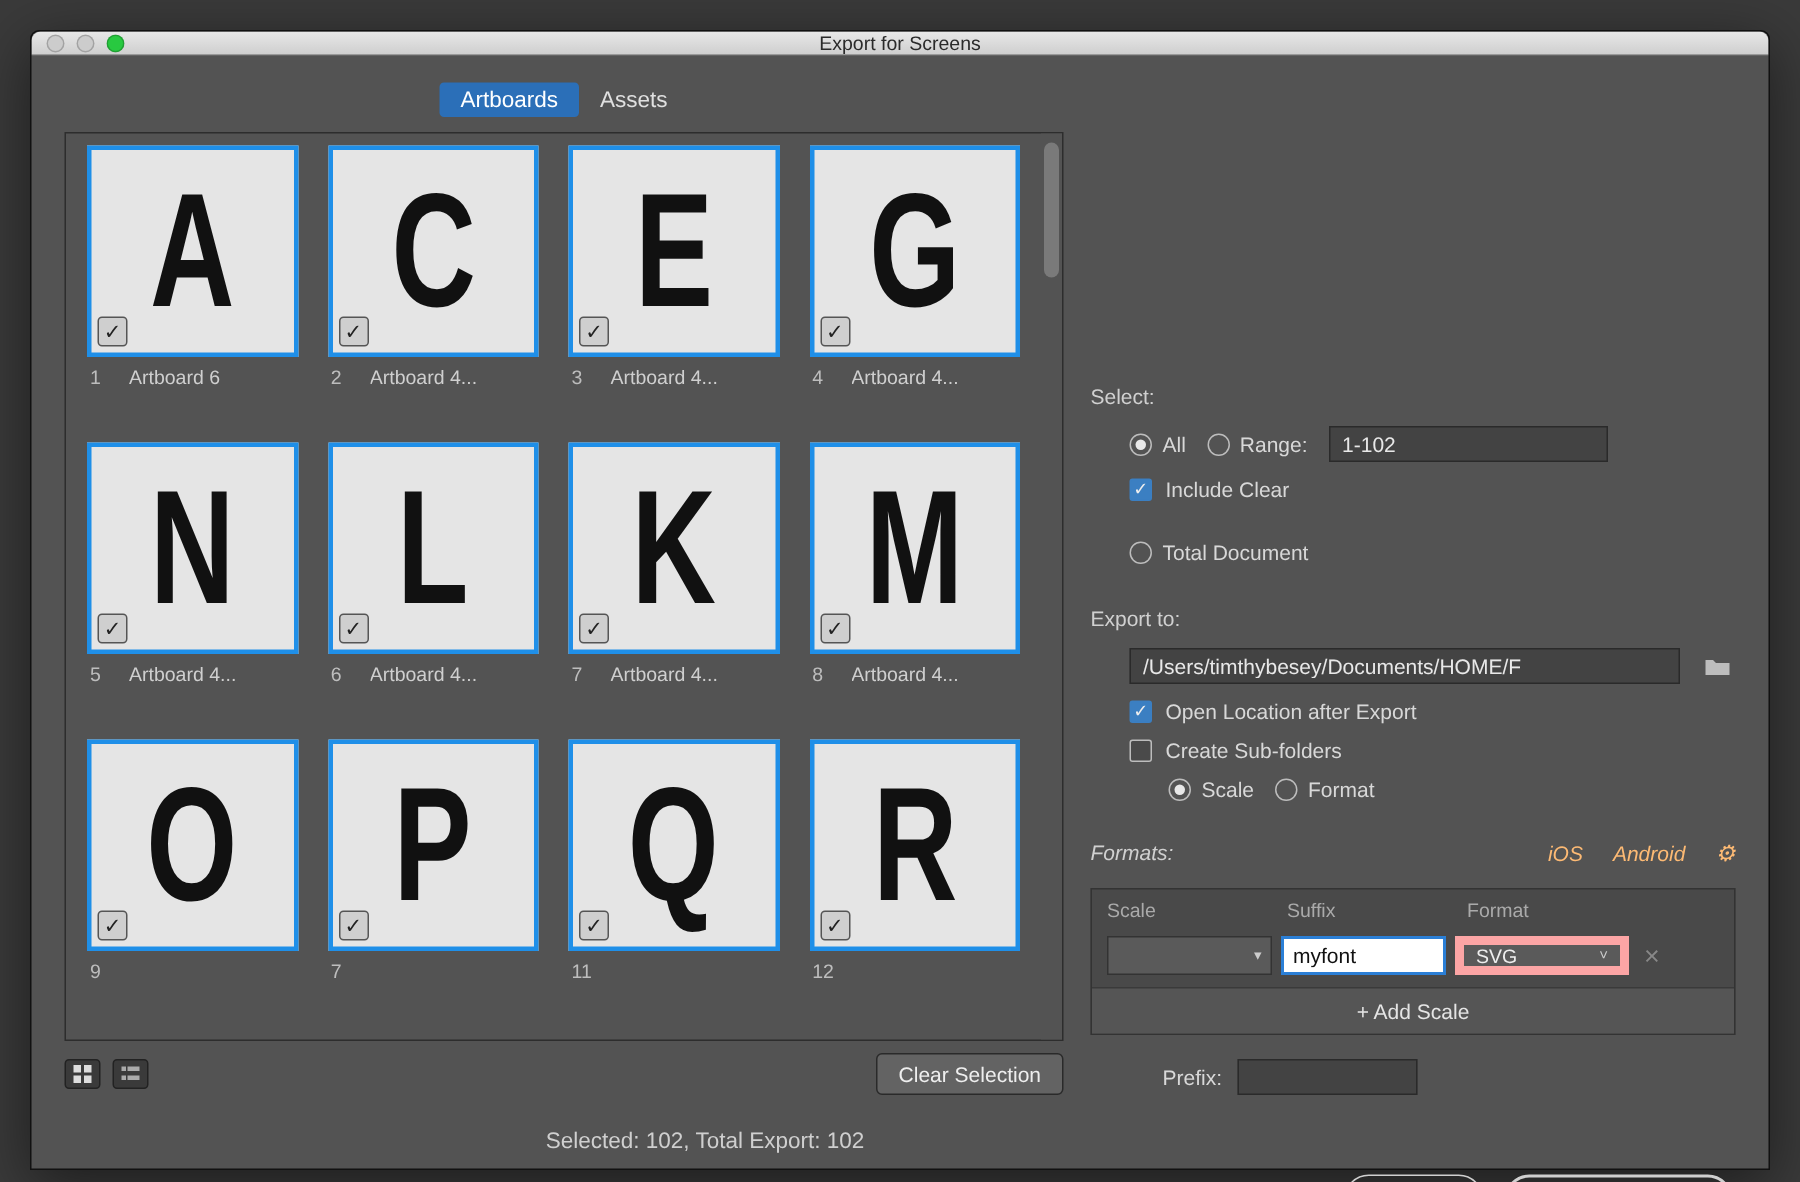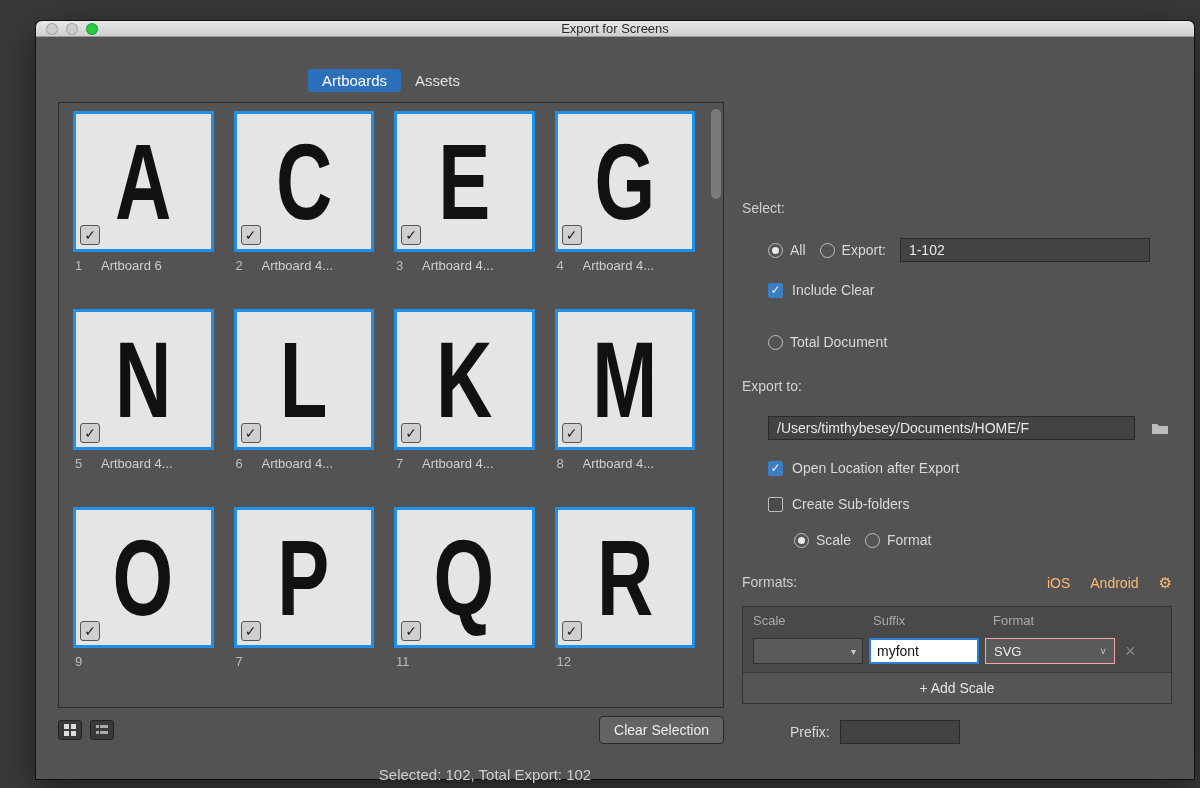--- a/index.html
+++ b/index.html
@@ -1,24 +1,24 @@
 <!DOCTYPE html>
 <html><head>
 <meta charset="utf-8">
 <style>
 * { box-sizing: border-box; margin: 0; padding: 0; font-family: -apple-system, "Helvetica Neue", Arial, sans-serif; }
 body { background: #000; width: 1200px; height: 788px; overflow: hidden; position: relative; }
 .backdrop { position: absolute; inset: 0; background: #3a3a3a; }
-.window { position: absolute; left: 35px; top: 20px; width: 1160px; height: 760px; background: #535353; border-radius: 6px 6px 0 0; box-shadow: 0 10px 40px rgba(0,0,0,.5); display: flex; flex-direction: column; border: 1px solid #111; }
+.window { position: absolute; left: 20px; top: 20px; width: 1160px; height: 760px; background: #535353; border-radius: 6px 6px 0 0; box-shadow: 0 10px 40px rgba(0,0,0,.5); display: flex; flex-direction: column; border: 1px solid #111; }
 .titlebar { height: 28px; background: linear-gradient(#e8e8e8,#cfcfcf); border-bottom: 1px solid #9a9a9a; display: flex; align-items: center; padding: 0 10px; border-radius: 6px 6px 0 0; }
 .traffic { display: flex; gap: 8px; }
 .dot { width: 12px; height: 12px; border-radius: 50%; border: .5px solid rgba(0,0,0,.2); }
 .dot.r{background:#ccc}.dot.y{background:#ccc}.dot.g{background:#28c940}
 .title { flex: 1; text-align: center; font-size: 13px; color: #2a2a2a; }
-.body { flex: 1; display: flex; padding: 32px 22px 16px; gap: 18px; color: #d8d8d8; font-size: 14px; }
+.body { flex: 1; display: flex; padding: 18px 22px 16px; gap: 18px; color: #d8d8d8; font-size: 14px; }
 .left { flex: 1; display: flex; flex-direction: column; min-width: 0; }
 .tabs { display: flex; justify-content: center; gap: 0; margin-bottom: 10px; }
 .tab { padding: 3px 14px; font-size: 15px; cursor: pointer; }
 .tab.active { background: #2b6fb8; color: #fff; border-radius: 3px; }
 .tab:not(.active){ color: #e0e0e0; }
 .grid-wrap { position: relative; flex: 1; border: 1px solid #2d2d2d; background: #535353; display: flex; }
 .grid { flex: 1; overflow: hidden; padding: 8px 14px; display: grid; grid-template-columns: repeat(4, 1fr); grid-auto-rows: 192px; gap: 6px 20px; }
 .scrollbar { width: 14px; background: #535353; display:flex; flex-direction:column; align-items:center; padding:2px 0;}
 .thumb { width: 10px; height: 90px; background: #7a7a7a; border-radius: 5px; margin-top: 4px;}
 .cell { display: flex; flex-direction: column; }
@@ -35,34 +35,34 @@
 .right { width: 430px; display:flex; flex-direction:column; gap:10px;justify-content:flex-end; }
 .sect-label { font-size: 14px; color:#d0d0d0; margin-bottom:2px; }
 .row { display:flex; align-items:center; gap:14px; }
 .radio { display:inline-flex; align-items:center; gap:7px; cursor:pointer; }
 .rdot { width:15px; height:15px; border-radius:50%; border:1.5px solid #bdbdbd; display:inline-flex; align-items:center; justify-content:center;}
 .rdot.on::after{content:"";width:7px;height:7px;border-radius:50%;background:#e8e8e8;}
 .chkbox { display:inline-flex; align-items:center; gap:9px; cursor:pointer; }
 .box { width:15px; height:15px; border:1.5px solid #bdbdbd; border-radius:2px; display:inline-flex; align-items:center; justify-content:center; font-size:12px; color:#eee; background:#4a4a4a;}
 .box.on{background:#3b7fc2;border-color:#3b7fc2;}
 .input { background:#434343; border:1px solid #2a2a2a; color:#e8e8e8; padding:3px 8px; font-size:14px; height:24px; }
-.range-input{ width:250px; }
+.range-input{ width:186px; }
 .path-input{ width:376px; }
 .folder-btn{ width:24px; height:22px; display:inline-flex; align-items:center; justify-content:center;}
-.indent{ padding-left:26px;margin-top:10px; }
+.indent{ padding-left:26px; }
 .formats-block{ background:#494949; border:1px solid #333; padding:0; margin-top:4px;}
 .formats-head{ display:flex; padding:6px 10px; color:#aaa; font-size:13px;}
 .fh-scale{width:120px}.fh-suffix{width:120px}.fh-format{flex:1}
 .formats-row{ display:flex; align-items:center; padding:4px 10px 8px; gap:6px;}
 .scale-dd{ width:110px; height:26px; background:#5a5a5a; border:1px solid #333; display:flex; align-items:center; justify-content:flex-end; padding-right:6px;}
 .suffix-input{ width:110px; background:#fff; color:#111; border:2px solid #2b7fd6; height:26px; padding:2px 6px; font-size:14px;}
-.format-dd{ width:130px; height:26px; background:#5a5a5a; border:1px solid #fca5a5; color:#eee; display:flex; align-items:center; padding:0 8px; justify-content:space-between; font-size:13px;}
+.format-dd{ width:116px; height:26px; background:#5a5a5a; border:6px solid #fca5a5; color:#eee; display:flex; align-items:center; padding:0 8px; justify-content:space-between; font-size:13px;}
 .delrow{ color:#888; font-size:18px; padding:0 4px; cursor:pointer;}
 .add-scale{ text-align:center; padding:7px 0; border-top:1px solid #3a3a3a; color:#e4e4e4; font-size:14px; cursor:pointer; background:#555;}
-.formats-top { display:flex; align-items:center; }
+.formats-top { display:flex; align-items:center;font-style:italic; }
 .platform-links{ margin-left:auto; display:flex; gap:20px; align-items:center; color:#fdba74; font-size:14px;}
 .gear{ font-size:15px; }
 .prefix-row{ display:flex; align-items:center; gap:10px; margin-top:6px;margin-left:48px;}
 .prefix-input{ width:120px; }
 .bottom { padding: 6px 24px 18px; display:flex; flex-direction:column; gap:14px; color:#cfcfcf;}
 .status { text-align:center; font-size:15px; color:#cfcfcf; margin-left:-260px;}
 .btn-row { display:flex; justify-content:flex-end; gap:14px; }
 .pillbtn { background:transparent; border:1.5px solid #cfcfcf; color:#eaeaea; padding:6px 22px; border-radius:18px; font-size:15px; cursor:pointer; }
 .pillbtn.strong{ border-width:2px; }
 .chev{font-size:10px;color:#ccc}
@@ -242,21 +242,21 @@
 
     <div class="right">
       <div class="sect-label">Select:</div>
       <div class="indent row">
         <span class="radio">
             <span class="rdot on"></span>
             <span>All</span>
           </span>
         <span class="radio">
             <span class="rdot"></span>
-            <span>Export:</span>
+            <span>Range:</span>
           </span>
         <input class="input range-input" value="1-102" style="">
       </div>
       <div class="indent row">
         <span class="chkbox">
             <span class="box on">✓</span>
             <span>Include Clear</span>
           </span>
       </div>
       <div style="height:6px"></div>

